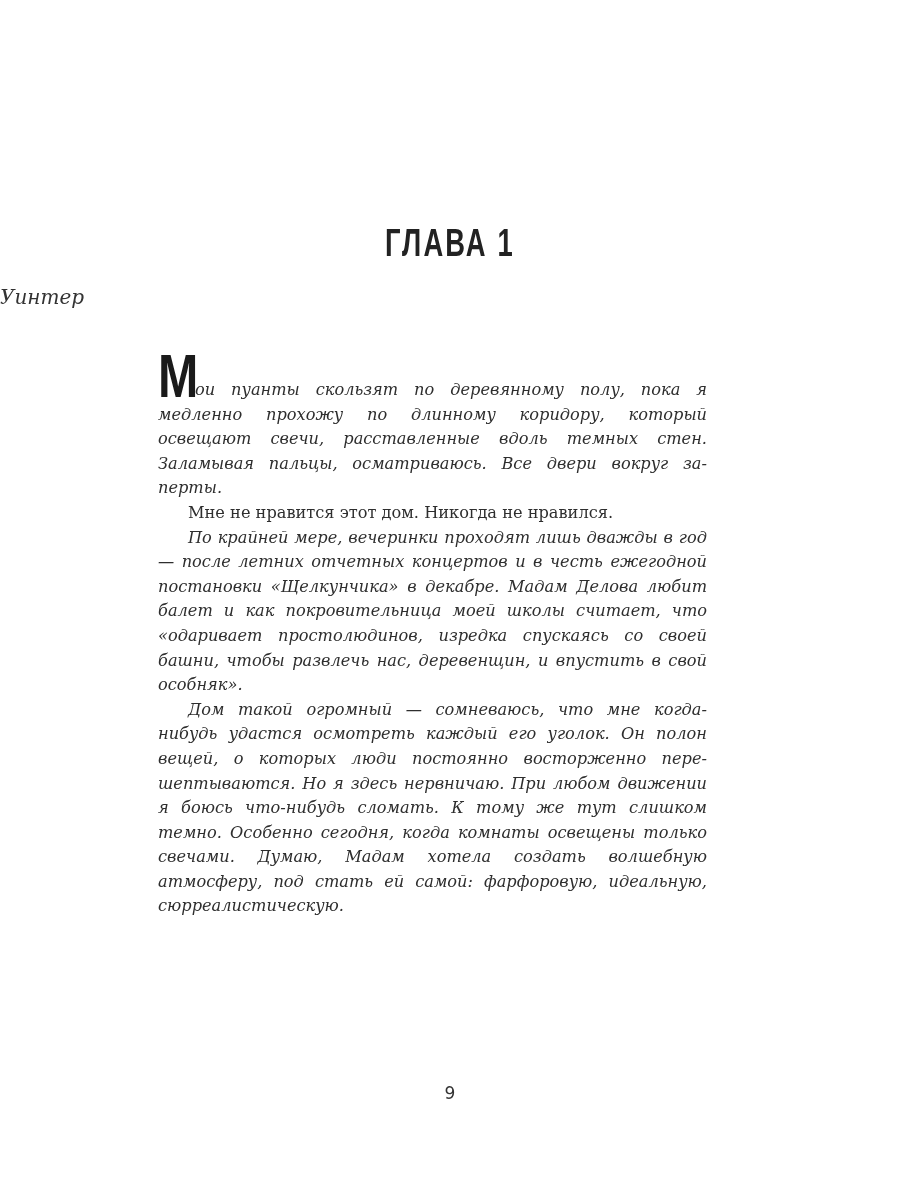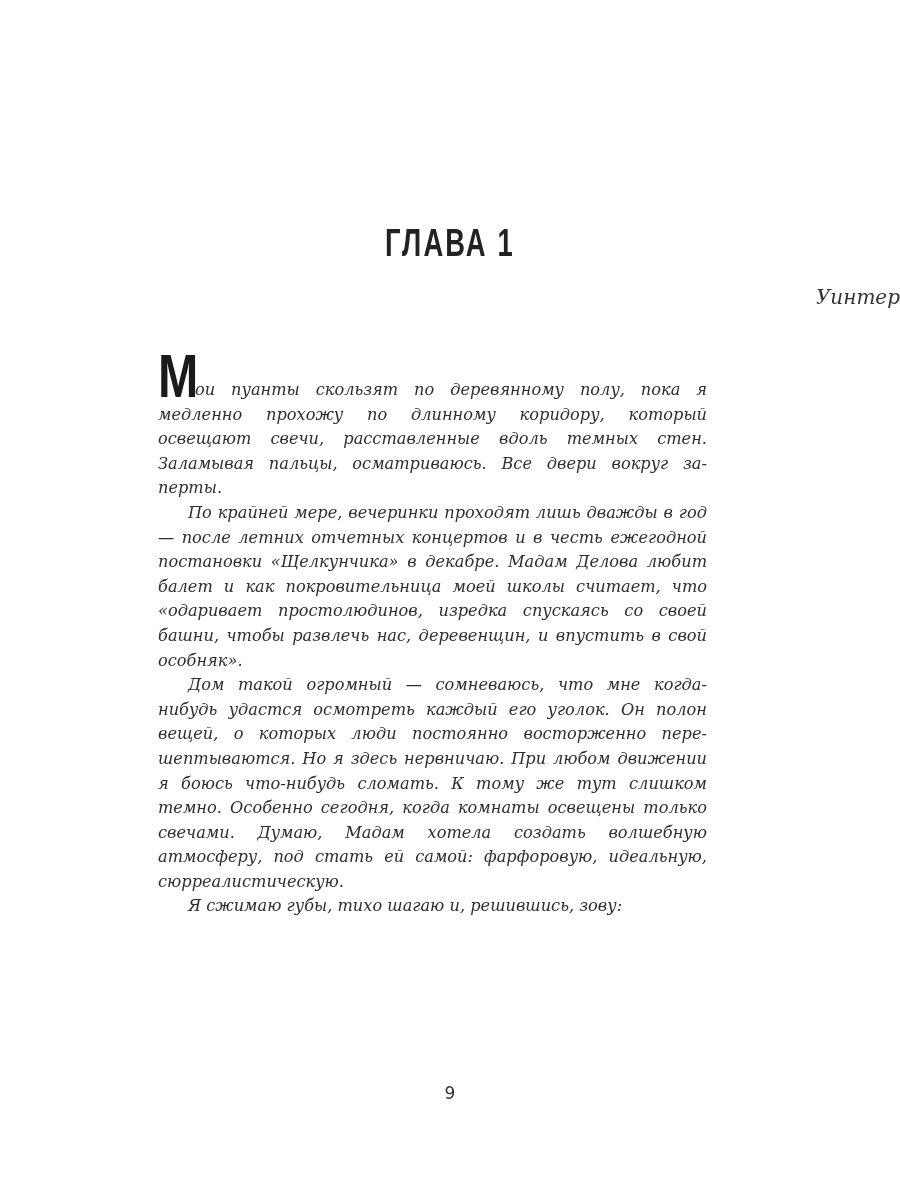--- a/index.html
+++ b/index.html
@@ -30,21 +30,21 @@
       font-size: 38px;
       letter-spacing: 3px;
       color: #222;
       transform: scaleX(0.72);
       transform-origin: 450px 0;
     }
     .chapter-subtitle {
       position: absolute;
       top: 285px;
       left: 0; width: 900px;
-      text-align: right;
+      text-align: left;
       font-family: "DejaVu Serif", serif;
       font-style: italic;
       font-size: 20px;
       color: #333;
     }
     .body-text {
       position: absolute;
       left: 158px;
       top: 378px;
       width: 549px;
@@ -91,19 +91,19 @@
   </style>
 </head>
 <body>
 
 <div class="page">
   <div class="chapter-title">ГЛАВА 1</div>
   <div class="chapter-subtitle">Уинтер</div>
 
   <div class="body-text">
     <p class="first italic"><span class="dropcap">М</span><span>ои пуанты скользят по деревянному полу, пока я медленно прохожу по длинному коридору, который освещают свечи, расставленные вдоль темных стен. Заламывая пальцы, осматриваюсь. Все двери вокруг за­перты.</span></p>
+    <p>Мне не нравится этот дом. Никогда не нравился.</p>
     <p class="italic">По крайней мере, вечеринки проходят лишь дважды в год — после летних отчетных концертов и в честь ежегодной постановки «Щелкунчика» в декабре. Ма­дам Делова любит балет и как покровительница моей школы считает, что «одаривает простолюдинов, из­редка спускаясь со своей башни, чтобы развлечь нас, деревенщин, и впустить в свой особняк».</p>
     <p class="italic">Дом такой огромный — сомневаюсь, что мне когда-нибудь удастся осмотреть каждый его уголок. Он полон вещей, о которых люди постоянно восторженно пере­шептываются. Но я здесь нервничаю. При любом дви­жении я боюсь что-нибудь сломать. К тому же тут слишком темно. Особенно сегодня, когда комнаты осве­щены только свечами. Думаю, Мадам хотела создать волшебную атмосферу, под стать ей самой: фарфоро­вую, идеальную, сюрреалистическую.</p>
-    <p class="italic">Я сжимаю губы, тихо шагаю и, решившись, зову:</p>
   </div>
 
   <div class="page-number">9</div>
 </div>
 
 </body></html>

